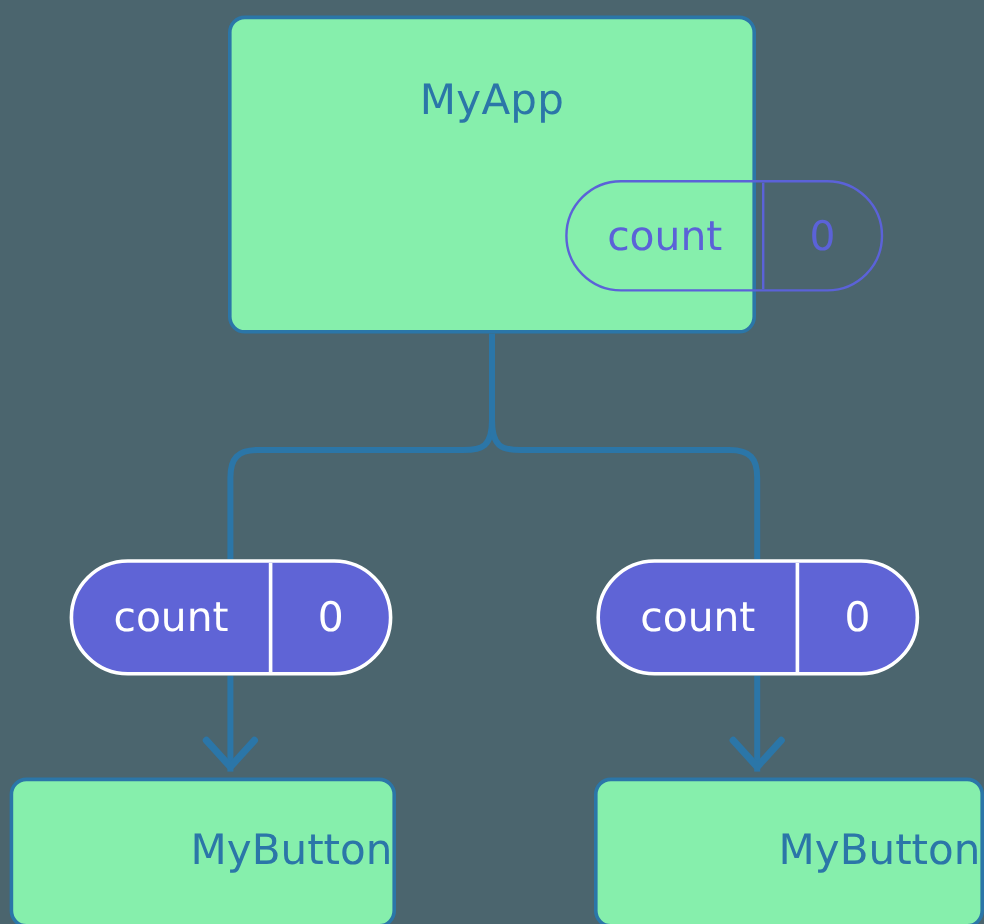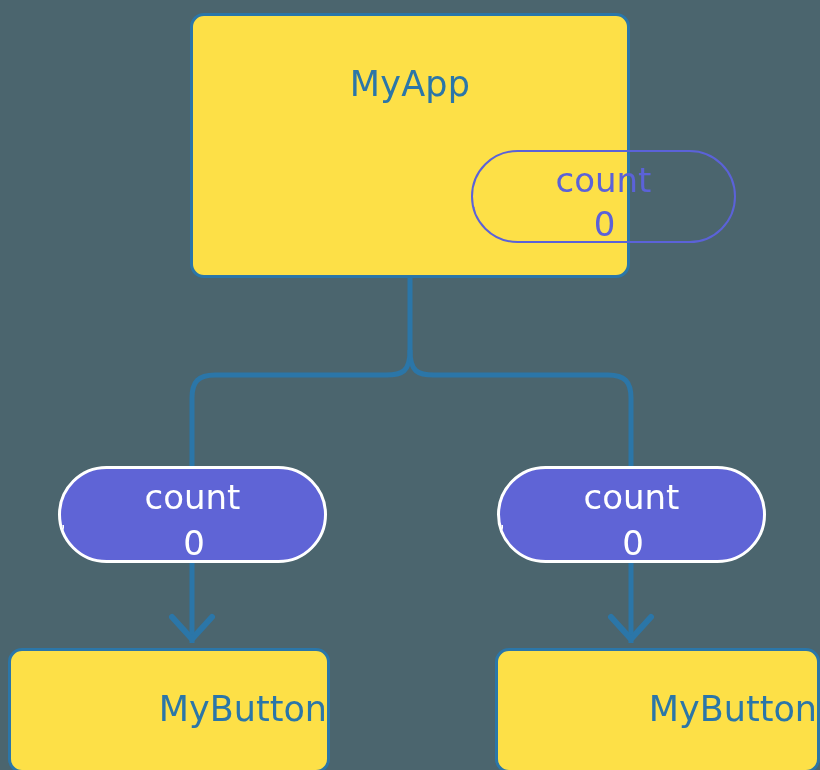--- a/index.html
+++ b/index.html
@@ -20,21 +20,21 @@
     left: 0; top: 0;
     width: 820px;
     height: 770px;
     pointer-events: none;
   }
 
   
   .component-card {
     position: absolute;
     box-sizing: border-box;
-    background: #fde047;
+    background: #86efac;
     border: 3px solid #2b76a8;
     border-radius: 14px;
     padding-left: 37px;
   }
   #root-card {
     left: 190px;
     top: 13px;
     width: 440px;
     height: 265px;
   }
@@ -51,21 +51,20 @@
   }
 
   
   .state-pill {
     position: absolute;
     box-sizing: border-box;
     display: flex;
     align-items: stretch;
     border-radius: 999px;
     overflow: hidden;
-    flex-direction: column;
   }
   .state-pill .pill-key,
   .state-pill .pill-val {
     display: flex;
     align-items: center;
     justify-content: center;
     font-size: 34px;
     font-weight: 400;
     line-height: 1;
   }

